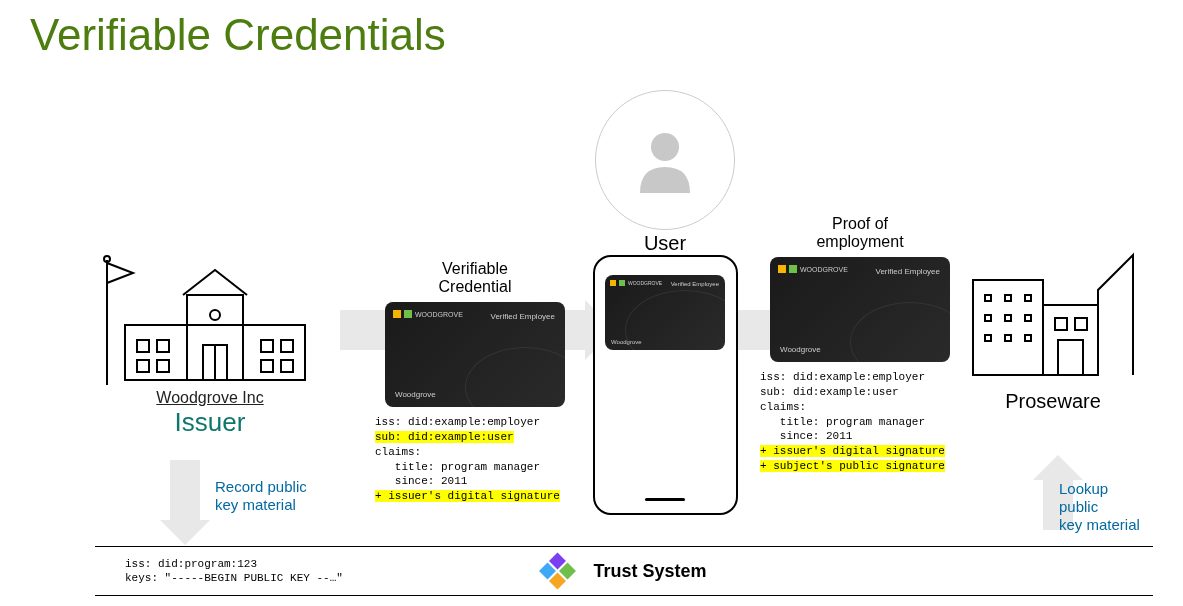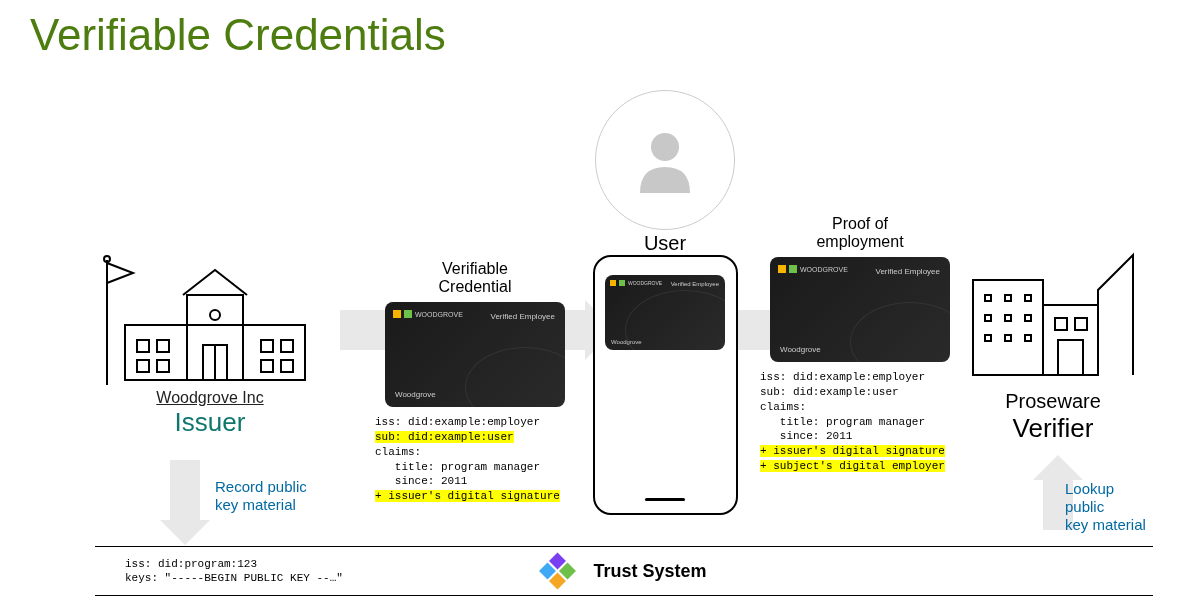--- a/index.html
+++ b/index.html
@@ -233,21 +233,21 @@
   }
   .v-arrow.issuer-down { left: 170px; top: 380px; }
   .v-arrow.verifier-up { right: 110px; top: 400px; height:50px;}
   .v-label {
     position: absolute;
     font-size: 15px;
     color: #0369a1;
     line-height: 1.2;
   }
   .v-label.rec { left: 215px; top: 398px; }
-  .v-label.look { right: 28px; top: 400px; width:90px;}
+  .v-label.look { right: 34px; top: 400px; width:90px;}
 
   
   .trust-band {
     position: absolute;
     left: 95px;
     right: 30px;
     bottom: 10px;
     border-top: 1px solid #000;
     border-bottom: 1px solid #000;
     height: 50px;
@@ -384,21 +384,21 @@
       <div class="ver-emp">Verified Employee</div>
       <div class="brand">Woodgrove</div>
       <div class="wave"></div>
     </div>
     <div class="code-block"><span>iss: did:example:employer</span>
 <span>sub: did:example:user</span>
 <span>claims:</span>
 <span>   title: program manager</span>
 <span>   since: 2011</span>
 <span class="hl">+ issuer's digital signature</span>
-<span class="hl">+ subject's digital employer</span></div>
+<span class="hl">+ subject's public signature</span></div>
   </div>
 
   <div class="verifier-block">
     <svg width="180" height="140" viewBox="0 0 180 140">
       <g stroke="#000" stroke-width="2" fill="none">
         <rect x="10" y="40" width="70" height="95"></rect>
         <rect x="80" y="65" width="55" height="70"></rect>
         <polyline points="135,135 135,50 170,15 170,135"></polyline>
 
         <rect x="22" y="55" width="6" height="6"></rect>
@@ -410,21 +410,20 @@
         <rect x="22" y="95" width="6" height="6"></rect>
           <rect x="42" y="95" width="6" height="6"></rect>
           <rect x="62" y="95" width="6" height="6"></rect>
 
         <rect x="95" y="100" width="25" height="35"></rect>
         <rect x="92" y="78" width="12" height="12"></rect>
         <rect x="112" y="78" width="12" height="12"></rect>
       </g>
     </svg>
     <div class="verifier-name">Proseware</div>
-    <div class="verifier-role">Verifier</div>
   </div>
 
   <div class="v-arrow down issuer-down"></div>
   <div class="v-label rec" style="white-space:pre-line">Record public
 key material</div>
 
   <div class="v-arrow up verifier-up"></div>
   <div class="v-label look" style="white-space:pre-line">Lookup public
 key material</div>
 

